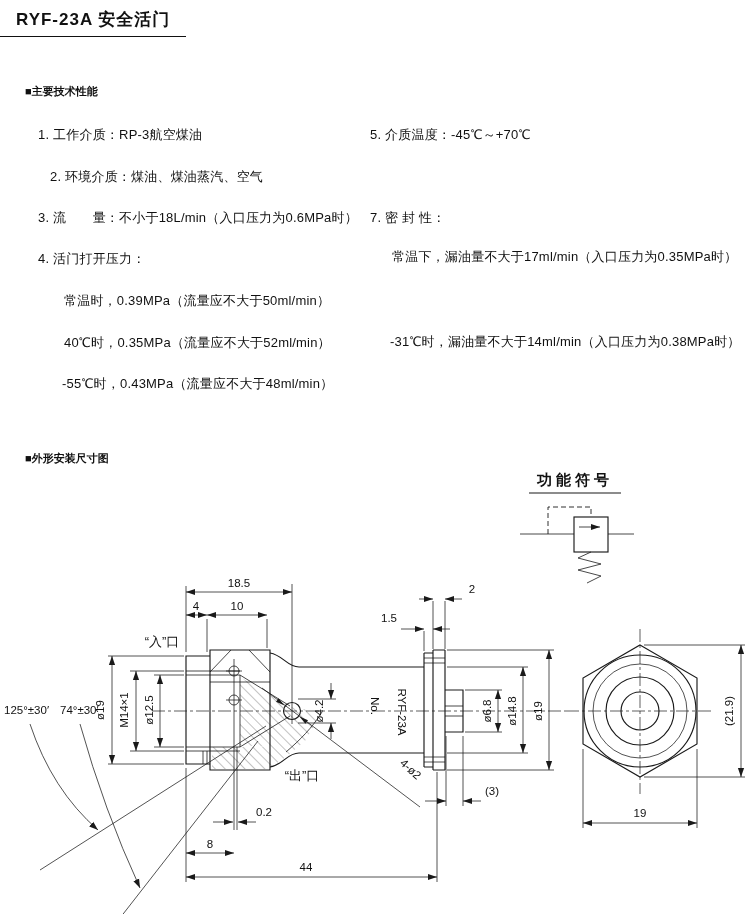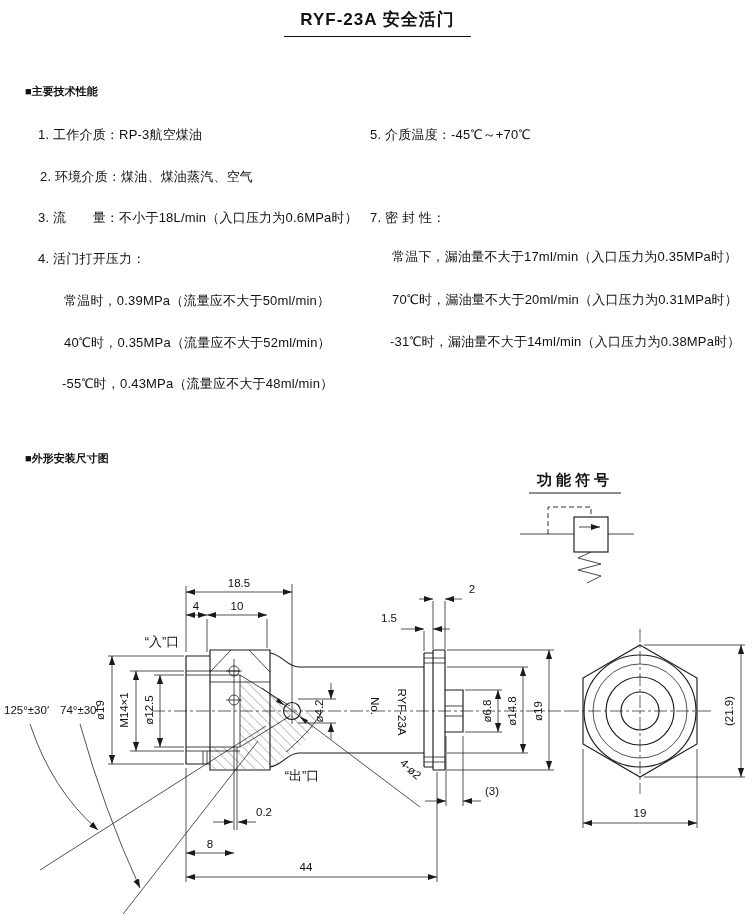--- a/index.html
+++ b/index.html
@@ -1,18 +1,18 @@
 <!DOCTYPE html>
 <html><head>
 <meta charset="utf-8">
 <style>
   html,body{margin:0;padding:0;background:#fff;}
   .page{position:relative;width:755px;height:914px;background:#fff;overflow:hidden;
         font-family:"Liberation Sans",sans-serif;color:#111;}
-  .title-wrap{position:absolute;top:8px;left:0;right:0;text-align:center;}
+  .title-wrap{position:absolute;top:8px;left:0;right:0;text-align:left;}
   .title{display:inline-block;font-size:17px;font-weight:bold;letter-spacing:1px;
          border-bottom:1.5px solid #111;padding:0 16px 5px;}
   .sec-h{position:absolute;font-weight:bold;font-size:11px;white-space:nowrap;}
   .spec{position:absolute;font-size:13px;white-space:nowrap;letter-spacing:.2px;}
   svg{position:absolute;left:0;top:0;}
   svg text{fill:#111;font-family:"Liberation Sans",sans-serif;}
   text.dt{font-size:11.5px;}
   text.ct{font-size:13px;}
   text.sym{font-size:15px;letter-spacing:4px;font-weight:bold;}
   .ol{stroke:#1a1a1a;stroke-width:1.15;fill:none;}
@@ -27,31 +27,30 @@
 <div class="page">
 
   <div class="title-wrap">
     <span class="title">RYF-23A 安全活门</span>
   </div>
 
   <div class="sec-h" style="left:25px;top:84px">■主要技术性能</div>
   <div class="sec-h" style="left:25px;top:451px">■外形安装尺寸图</div>
 
   <div class="spec" style="left:38px;top:126px">1. 工作介质：RP-3航空煤油</div>
-  <div class="spec" style="left:40px;top:168px">2. 环境介质：煤油、煤油蒸汽、空气</div>
+  <div class="spec" style="left:50px;top:168px">2. 环境介质：煤油、煤油蒸汽、空气</div>
   <div class="spec" style="left:38px;top:209px">3. 流　　量：不小于18L/min（入口压力为0.6MPa时）</div>
   <div class="spec" style="left:38px;top:250px">4. 活门打开压力：</div>
   <div class="spec" style="left:64px;top:292px">常温时，0.39MPa（流量应不大于50ml/min）</div>
   <div class="spec" style="left:64px;top:334px">40℃时，0.35MPa（流量应不大于52ml/min）</div>
   <div class="spec" style="left:62px;top:375px">-55℃时，0.43MPa（流量应不大于48ml/min）</div>
 
   <div class="spec" style="left:370px;top:126px">5. 介质温度：-45℃～+70℃</div>
   <div class="spec" style="left:370px;top:209px">7. 密 封 性：</div>
   <div class="spec" style="left:392px;top:248px">常温下，漏油量不大于17ml/min（入口压力为0.35MPa时）</div>
-  <div class="spec" style="left:392px;top:291px">70℃时，漏油量不大于20ml/min（入口压力为0.31MPa时）</div>
   <div class="spec" style="left:390px;top:333px">-31℃时，漏油量不大于14ml/min（入口压力为0.38MPa时）</div>
 
   <svg width="755" height="914" viewBox="0 0 755 914">
     <defs>
       <marker id="mE" markerWidth="10" markerHeight="8" refX="9" refY="4" orient="auto" markerUnits="userSpaceOnUse">
         <path d="M0,0.9 L9,4 L0,7.1 Z" fill="#1a1a1a"></path>
       </marker>
       <marker id="mS" markerWidth="11" markerHeight="8" refX="1" refY="4" orient="auto" markerUnits="userSpaceOnUse">
         <path d="M10,0.9 L1,4 L10,7.1 Z" fill="#1a1a1a"></path>
       </marker>

